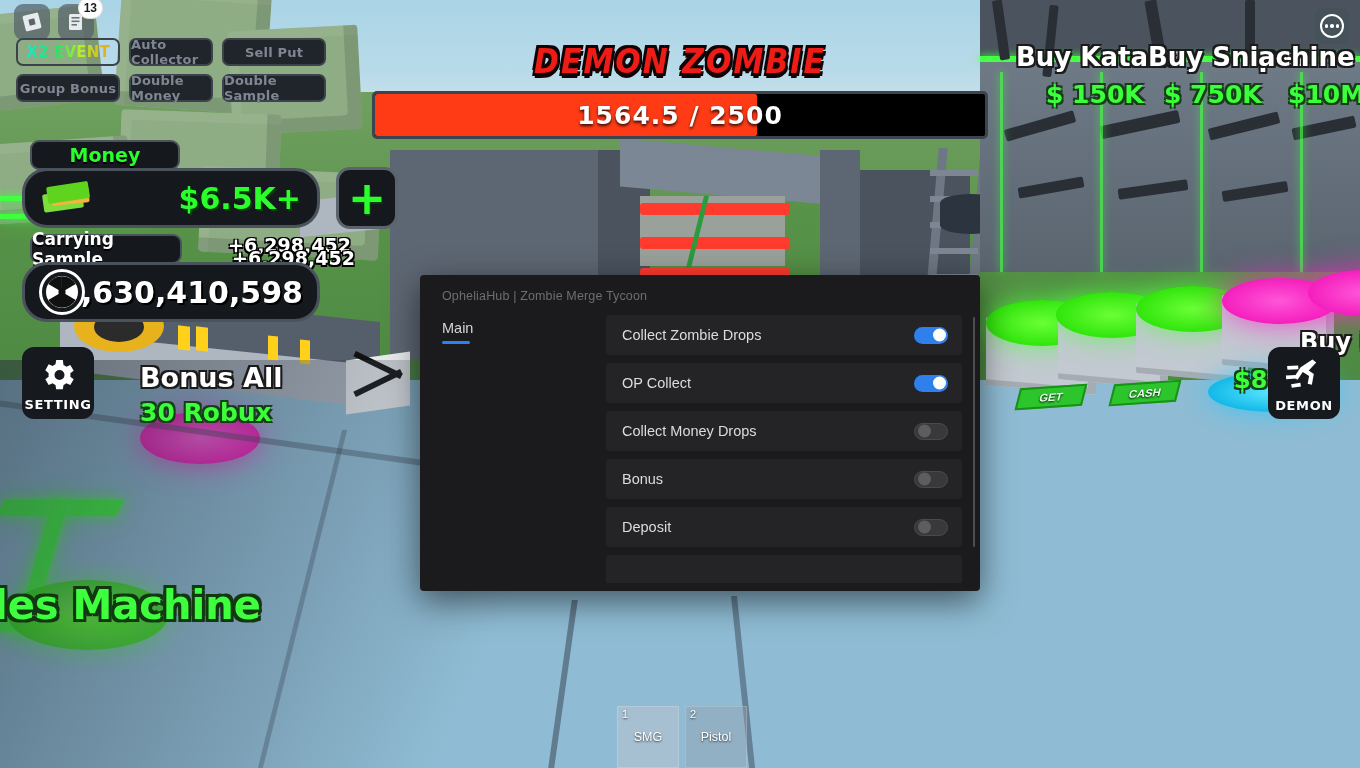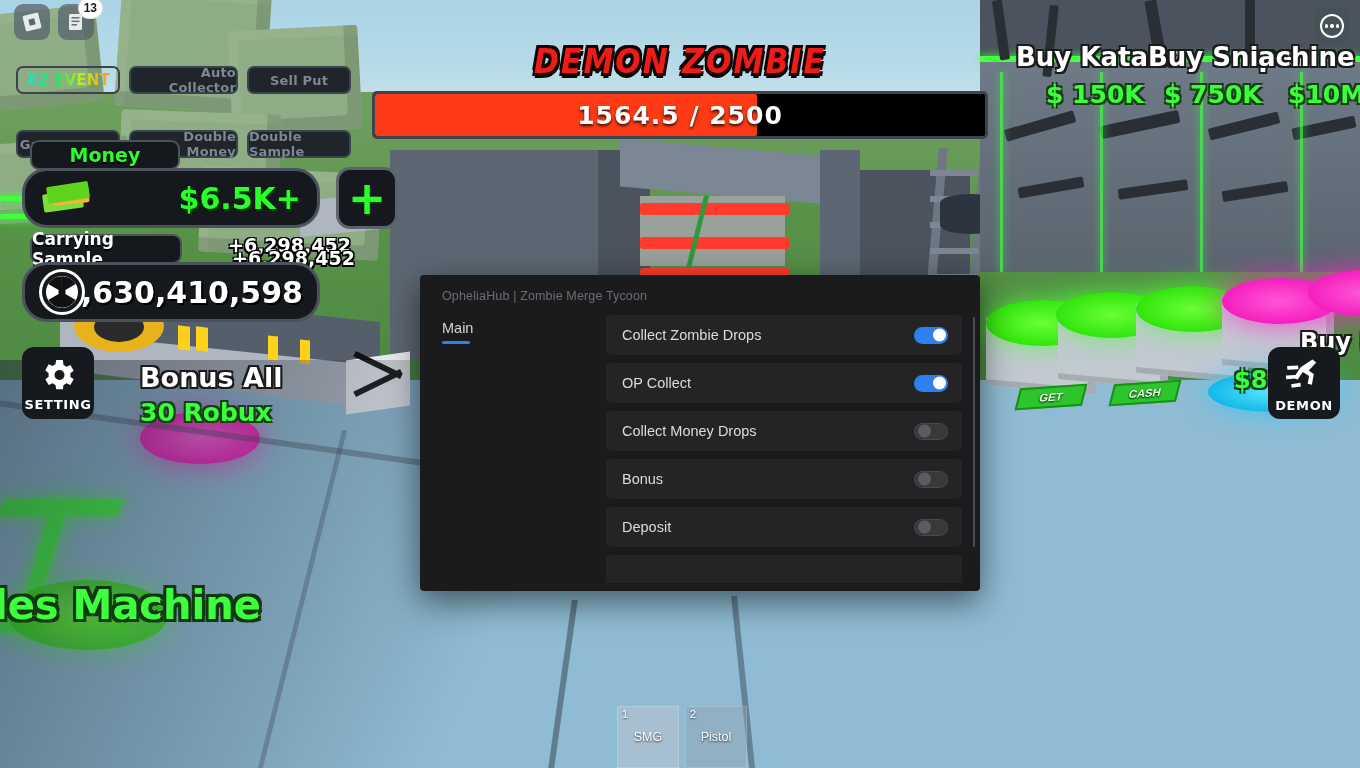--- a/index.html
+++ b/index.html
@@ -108,24 +108,23 @@
   
   .perk-grid { position: absolute; left: 16px; top: 38px; display: flex; flex-direction: column; gap: 8px; }
   .perk-row { display: flex; gap: 9px; }
   .perk {
     height: 28px; border-radius: 7px;
     background: #20242b; border: 2px solid #3c434d;
     display: flex; align-items: center; justify-content: center;
     color: #7e8792; font-size: 13px; font-weight: 700;
     letter-spacing: .2px;
     font-family: "DejaVu Sans", sans-serif;
-    margin-top: 28px;
   }
   .perk.w1 { width: 104px; }
-  .perk.w2 { width: 109px; text-align: right; }
+  .perk.w2 { width: 84px; }
   .perk.w3 { width: 104px; }
   .perk.event {
     color: transparent;
     background-image: linear-gradient(90deg,#16e6e6 0%,#23e85f 40%,#b6f01e 62%,#ff8f1f 100%);
     -webkit-background-clip: text; background-clip: text;
     font-size: 15px;
   }
 
   
   .hud-label {

